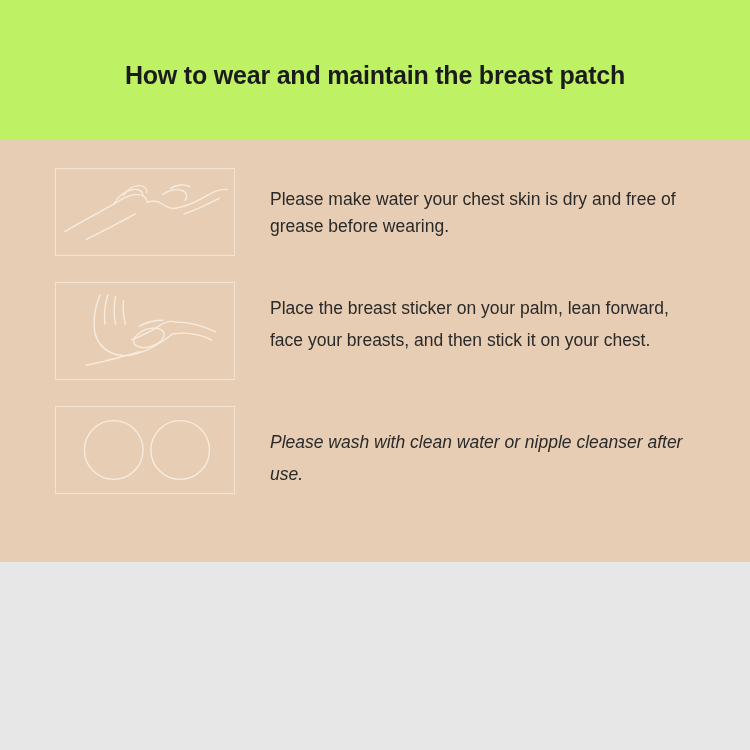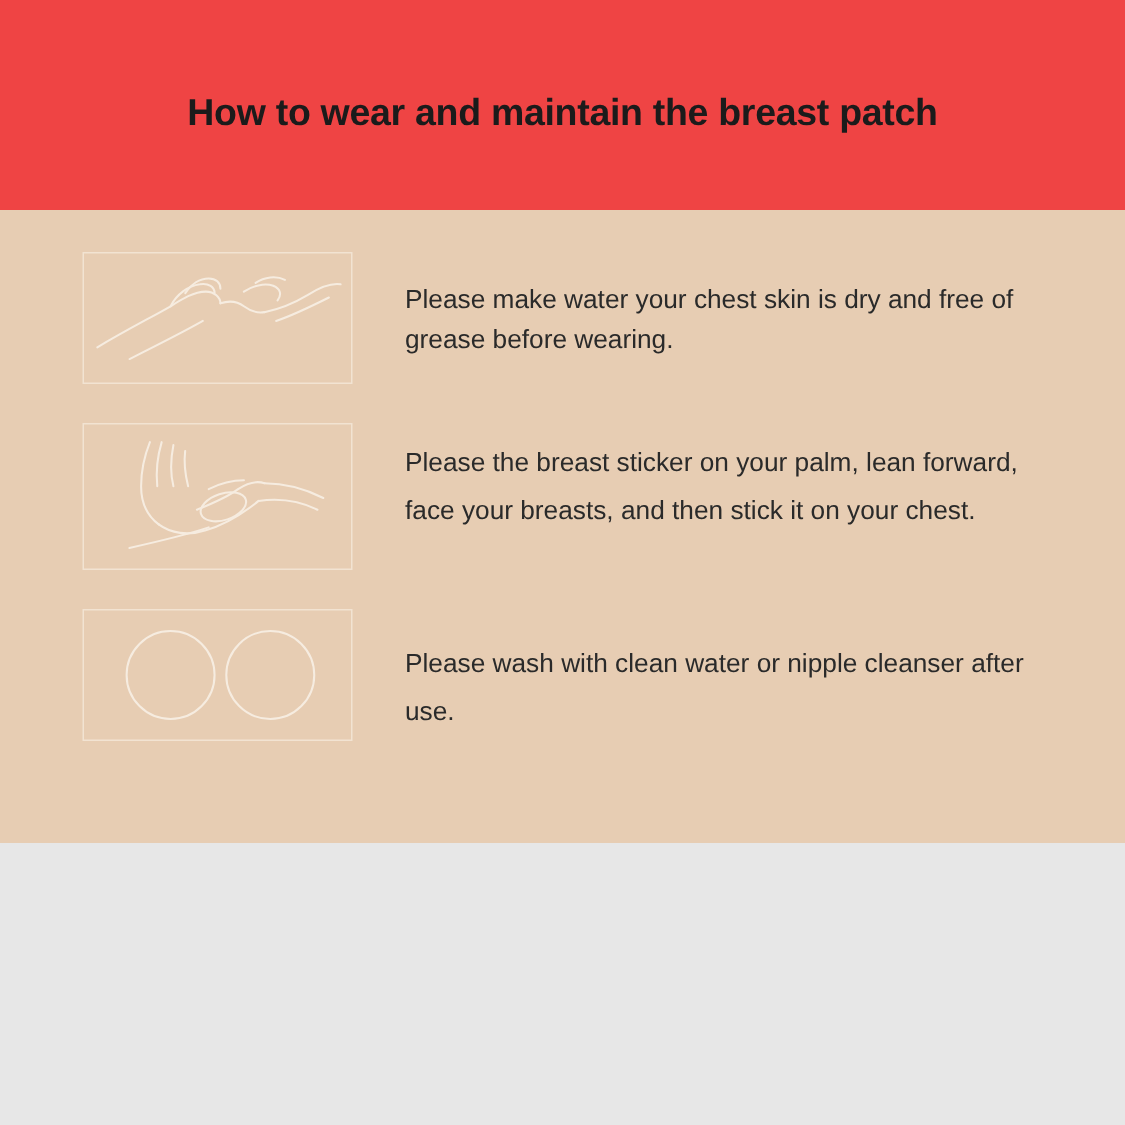--- a/index.html
+++ b/index.html
@@ -20,21 +20,21 @@
     height: 750px;
     background: #e7e7e7;
   }
 
   
   .header {
     height: 140px;
     display: flex;
     align-items: center;
     justify-content: center;
-    background: #ef4444;
+    background: #bef264;
     padding-top: 10px;
     box-sizing: border-box;
   }
   .header-title {
     font-size: 25px;
     font-weight: bold;
     color: #1b1b1b;
     letter-spacing: -0.2px;
     text-align: center;
   }
@@ -78,21 +78,21 @@
     max-width: 430px;
   }
   .step-text.wide { line-height: 1.85; }
 
   .fig1 { height: 88px; }
   .fig2 { height: 98px; }
   .fig3 { height: 88px; }
 
   .step-row.r1 .step-text { padding-top: 18px; }
   .step-row.r2 .step-text { padding-top: 10px; }
-  .step-row.r3 .step-text { padding-top: 20px; }
+  .step-row.r3 .step-text { padding-top: 20px; font-style: italic; }
 
   
   .footer {
     position: relative;
     height: 188px;
     background: #e7e7e7;
   }
 </style>
 </head>
 <body>
@@ -131,21 +131,21 @@
           <path d="M68 18 C67 26, 68 34, 70 42"></path>
           <path d="M50 68 C58 74, 70 76, 82 72 C96 68, 108 60, 118 52"></path>
           <path d="M76 58 C86 54, 96 50, 104 44 C110 40, 116 38, 122 40"></path>
           <path d="M84 44 C92 40, 100 38, 108 38"></path>
           <path d="M118 52 C132 50, 146 52, 158 58"></path>
           <path d="M122 40 C136 40, 150 44, 162 50"></path>
           <ellipse cx="94" cy="56" rx="16" ry="9" transform="rotate(-18 94 56)"></ellipse>
           <path d="M30 84 C48 80, 66 76, 84 70"></path>
         </svg>
       </div>
-      <div class="step-text wide">Please the breast sticker on your palm, lean forward, face your breasts, and then stick it on your chest.</div>
+      <div class="step-text wide">Place the breast sticker on your palm, lean forward, face your breasts, and then stick it on your chest.</div>
     </div>
 
     <div class="step-row r3">
       <div class="step-figure fig3">
         <svg viewBox="0 0 180 88" fill="none" stroke="#f6ece0" stroke-width="1.4">
           <circle cx="58" cy="44" r="30"></circle>
           <circle cx="126" cy="44" r="30"></circle>
         </svg>
       </div>
       <div class="step-text wide">Please wash with clean water or nipple cleanser after use.</div>

